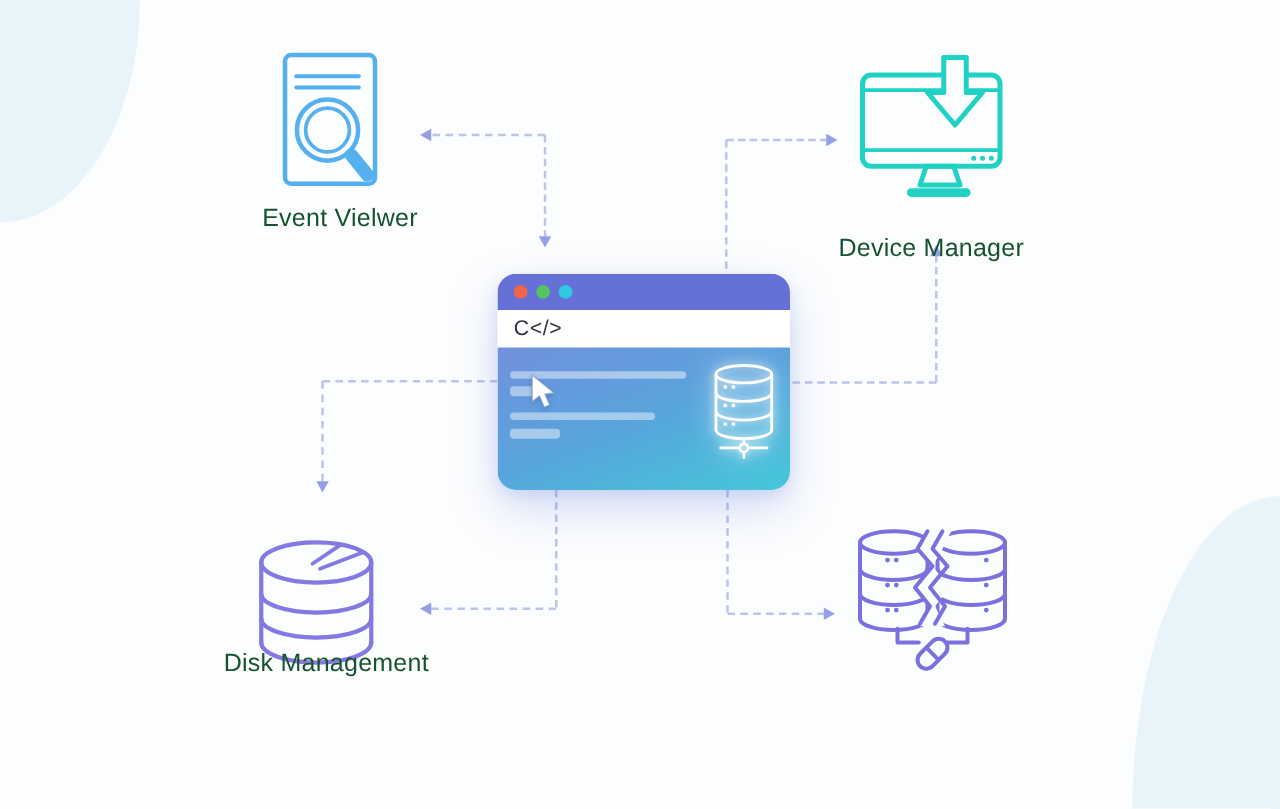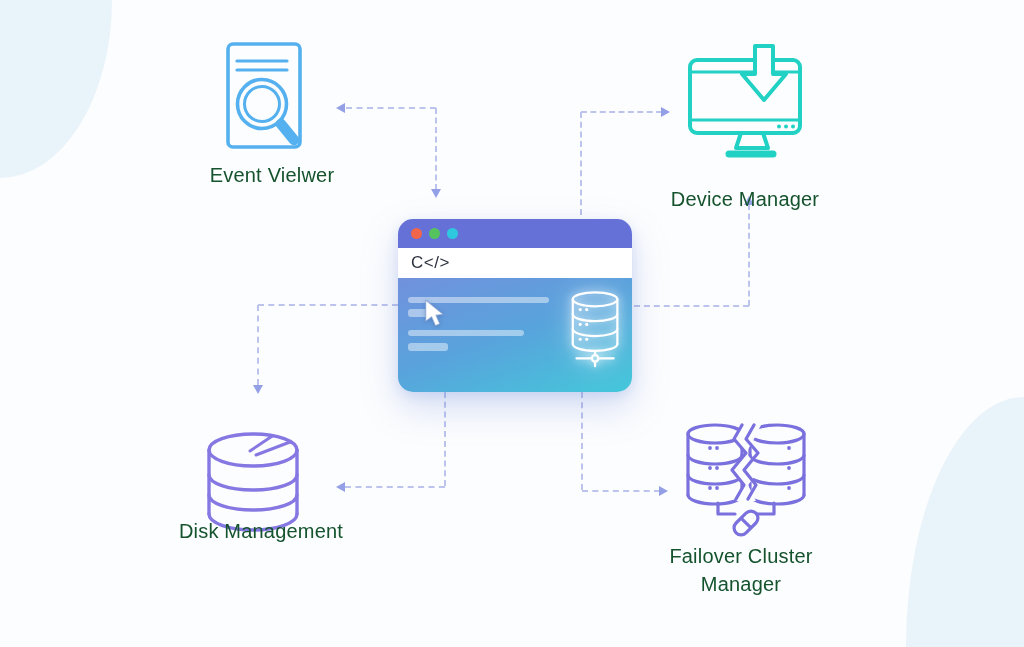--- a/index.html
+++ b/index.html
@@ -194,15 +194,14 @@
       <polyline points="70,2 62,16 74,30 60,47 72,62 64,76"></polyline>
 
       <polyline points="34,80 34,91 51,91"></polyline>
       <polyline points="90,80 90,91 73,91"></polyline>
       <g transform="translate(62,100) rotate(-45)">
         <rect x="-14" y="-7" width="28" height="14" rx="7"></rect>
         <line x1="0" y1="-6" x2="0" y2="6"></line>
       </g>
     </svg>
   </div>
-  <div class="label" style="left:656px;top:542px;width:170px;">Failover Cluster Manager</div>
 
 </div>
 
 </body></html>

